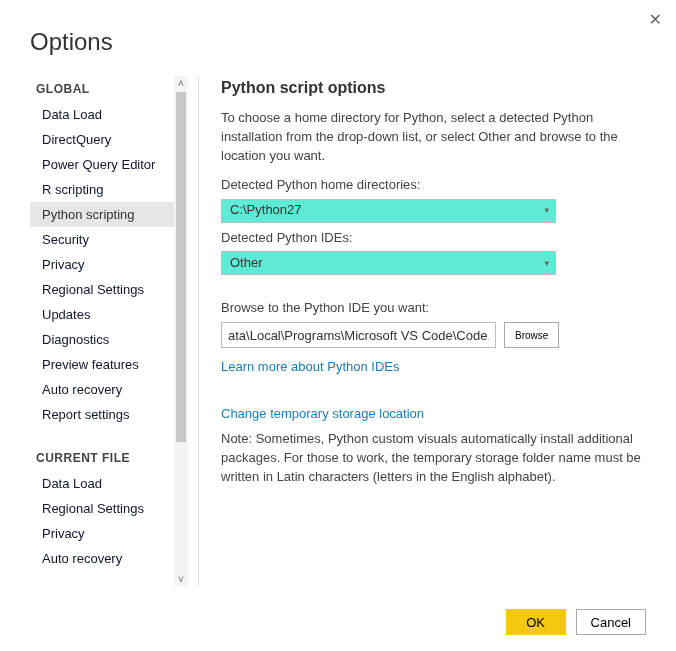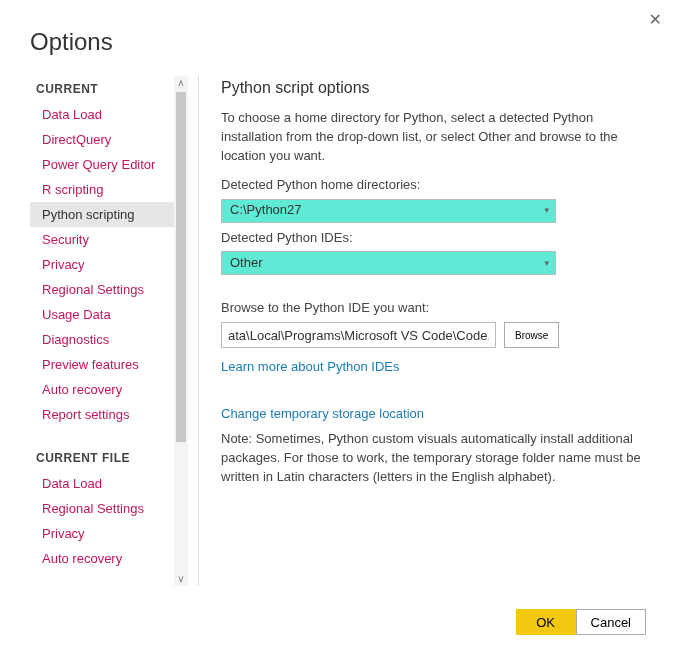--- a/index.html
+++ b/index.html
@@ -42,21 +42,21 @@
   .section-head {
     font-size: 12px;
     font-weight: 600;
     letter-spacing: 0.5px;
     color: #444;
     padding: 6px 0 6px 6px;
   }
   .sidebar-item {
     padding: 5px 0 5px 12px;
     font-size: 13px;
-    color: #be185d;
+    color: #0f172a;
     cursor: pointer;
     white-space: nowrap;
   }
   .sidebar-item.selected {
     background: #e6e6e6;
     color: #333;
   }
   .scrollbar {
     position: absolute;
     right: 0;
@@ -92,21 +92,21 @@
   }
   .content {
     flex: 1;
     color: #444;
     font-size: 13px;
     line-height: 1.45;
     overflow: hidden;
   }
   .content h2 {
     font-size: 16px;
-    font-weight: 400;
+    font-weight: 700;
     color: #333;
     margin-bottom: 10px;
   }
   .content p { margin-bottom: 10px; }
   .field-label {
     margin-top: 6px;
     margin-bottom: 4px;
     color: #444;
   }
   .select {
@@ -154,20 +154,21 @@
     background: #fff;
     font-size: 10px;
     cursor: pointer;
     font-family: inherit;
   }
   .footer {
     position: absolute;
     bottom: 16px;
     right: 30px;
     display: flex;
+    gap: 10px;
     justify-content: center;
   }
   .btn {
     min-width: 60px;
     height: 26px;
     border: 1px solid #aaa;
     background: #fff;
     font-size: 13px;
     cursor: pointer;
     padding: 0 14px;
@@ -184,30 +185,30 @@
 </head>
 <body>
 
 <div class="close-x">✕</div>
 
 <div class="title">Options</div>
 
 <div class="body-wrap">
   <div class="sidebar">
     <div class="sidebar-inner">
-      <div class="section-head">CURRENT</div>
+      <div class="section-head">GLOBAL</div>
       <div class="sidebar-item">Data Load</div>
       <div class="sidebar-item">DirectQuery</div>
       <div class="sidebar-item">Power Query Editor</div>
       <div class="sidebar-item">R scripting</div>
       <div class="sidebar-item selected">Python scripting</div>
       <div class="sidebar-item">Security</div>
       <div class="sidebar-item">Privacy</div>
       <div class="sidebar-item">Regional Settings</div>
-      <div class="sidebar-item">Usage Data</div>
+      <div class="sidebar-item">Updates</div>
       <div class="sidebar-item">Diagnostics</div>
       <div class="sidebar-item">Preview features</div>
       <div class="sidebar-item">Auto recovery</div>
       <div class="sidebar-item">Report settings</div>
 
       <div class="spacer-md"></div>
       <div class="section-head">CURRENT FILE</div>
       <div class="sidebar-item">Data Load</div>
       <div class="sidebar-item">Regional Settings</div>
       <div class="sidebar-item">Privacy</div>

